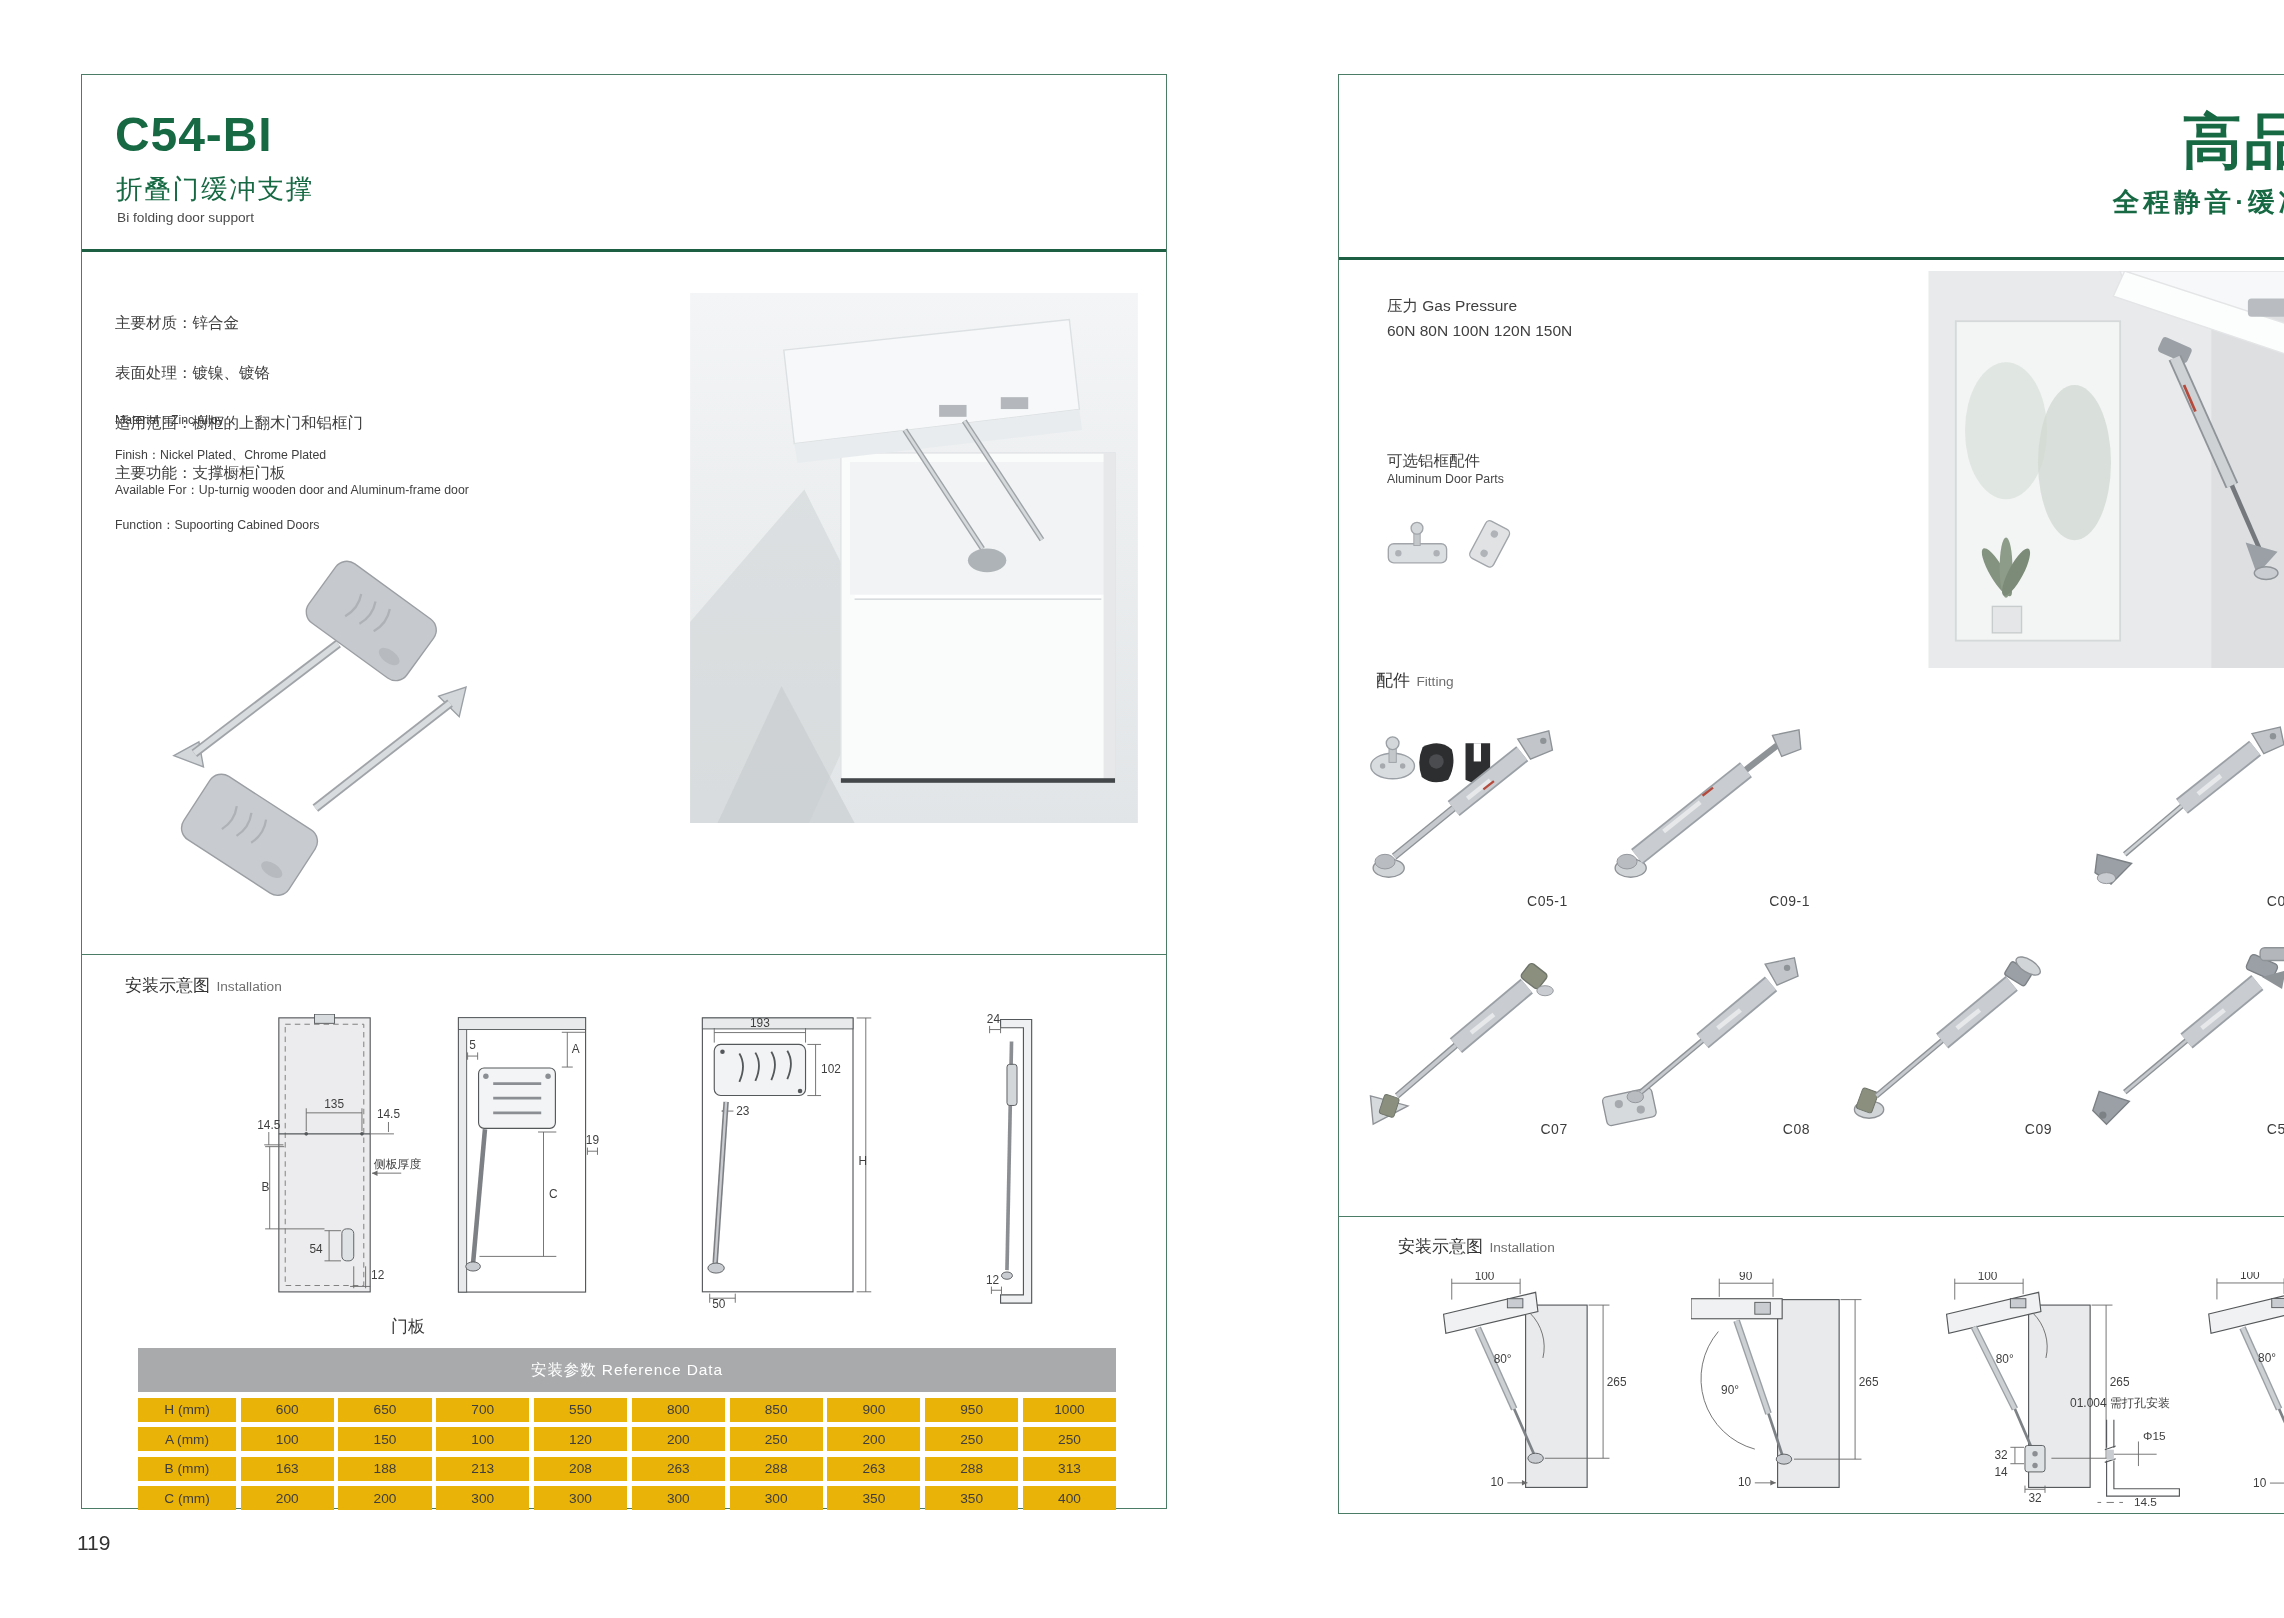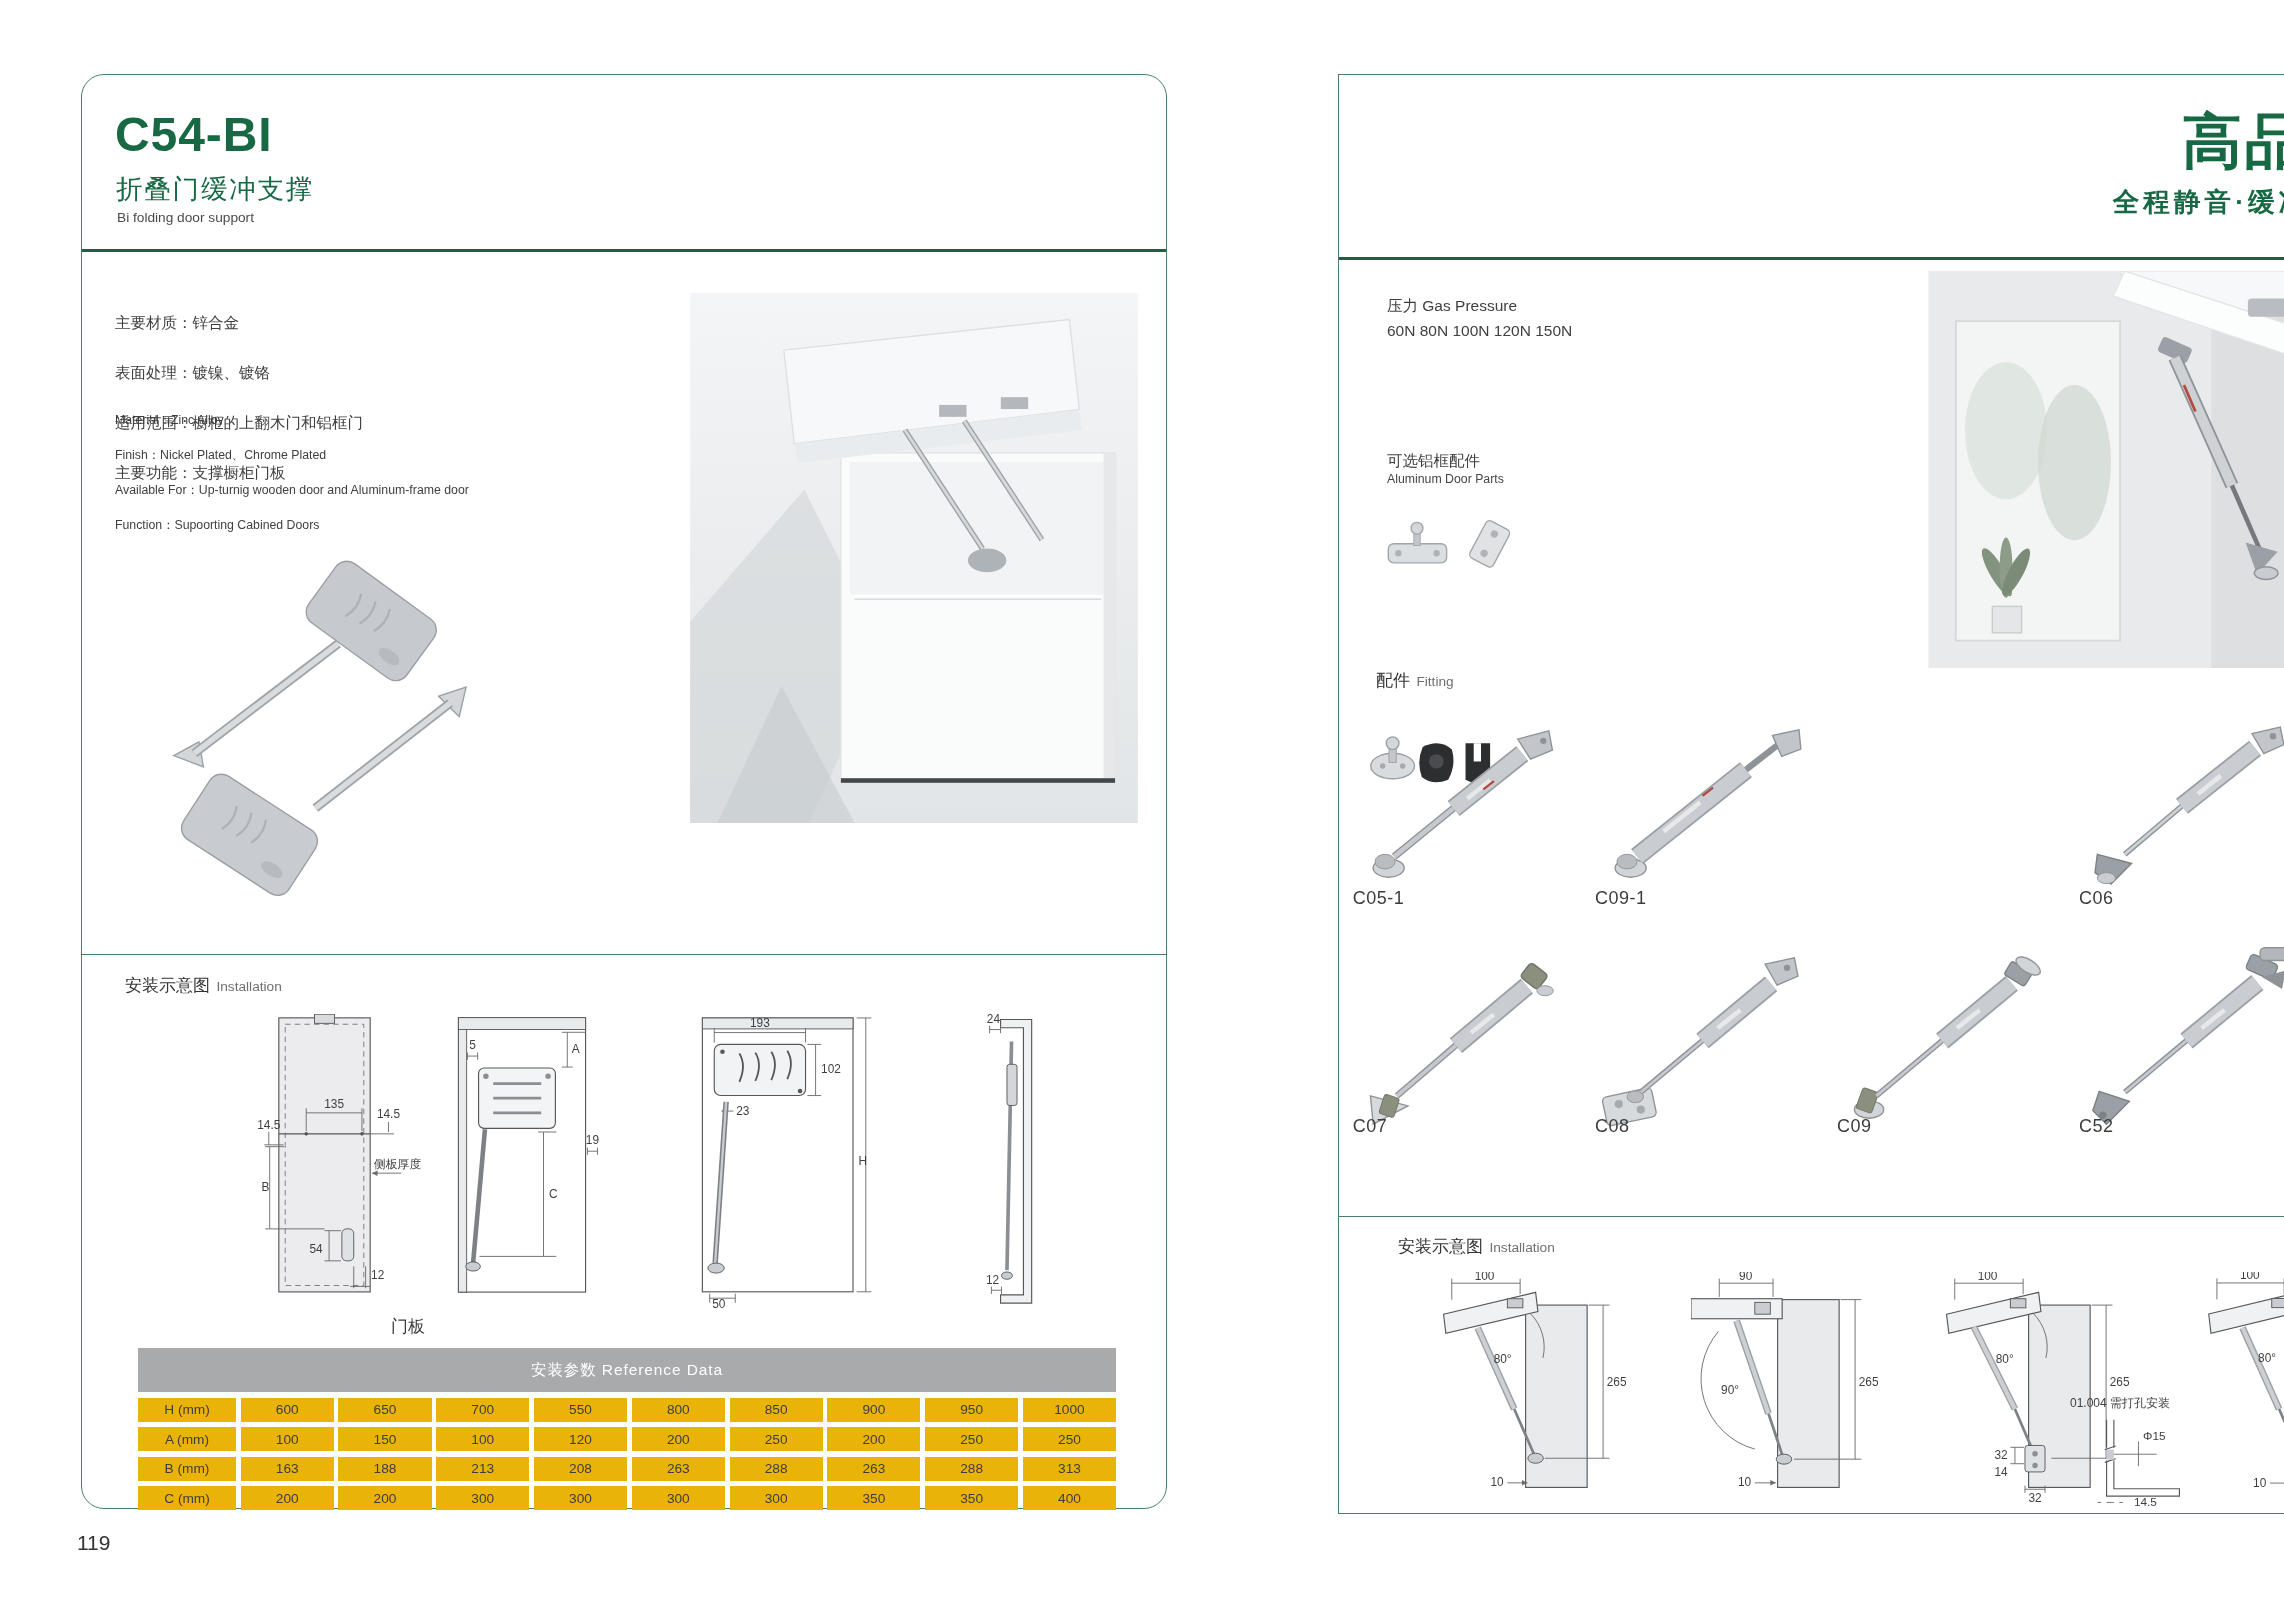--- a/index.html
+++ b/index.html
@@ -1,19 +1,19 @@
 <!DOCTYPE html>
 <html style="font-size:7.3px"><head>
 <meta charset="utf-8">
 <style>
   html,body{margin:0;padding:0;background:#ffffff;}
   body{width:2482px;height:1618px;position:relative;font-family:"Liberation Sans",sans-serif;color:#3f3f3f;overflow:hidden;}
   .abs{position:absolute;}
   .page{position:absolute;border:1.4px solid #4b7d66;background:#ffffff;}
-  #page-left{left:81px;top:74px;width:1084px;height:1433px;border-radius:23px;}
+  #page-left{left:81px;top:74px;width:1084px;height:1433px;}
   #page-right{left:1338px;top:74px;width:1058px;height:1438px;}
   .divider-strong{position:absolute;left:0;width:100%;height:2.7px;background:#1d5f43;}
   .divider-thin{position:absolute;left:0;width:100%;height:1.4px;background:#4b7d66;}
   .green{color:#176944;}
   .lp-title{font-size:48px;font-weight:700;letter-spacing:0.9px;}
   .lp-sub-cn{font-size:26.5px;font-weight:400;letter-spacing:1.8px;}
   .lp-sub-en{font-size:13.7px;color:#4a4a4a;}
   .spec-cn{font-size:15.5px;line-height:25px;white-space:pre-line;}
   .spec-en{font-size:12.3px;line-height:17.4px;white-space:pre-line;}
   .sec-label-cn{font-size:17px;color:#333;}
@@ -25,21 +25,21 @@
   .pagenum{font-size:21px;color:#333;}
   
   .reftable{position:absolute;left:56px;top:1273px;width:978px;}
   .thead{height:44px;background:#a8aaac;color:#ffffff;font-size:15.5px;display:flex;align-items:center;justify-content:center;letter-spacing:0.9px;}
   .trow{display:flex;margin-top:5.5px;height:24px;gap:4.6px;}
   .cell{background:#eab308;display:flex;align-items:center;justify-content:center;font-size:13.7px;color:#3e3e3e;}
   .tlabel{width:98px;flex:none;}
   .tcell{flex:1;}
   
   .product{position:absolute;width:215px;height:192px;}
-  .plabel{position:absolute;left:0;bottom:0;width:100%;text-align:left;font-size:18px;color:#3c3c3c;letter-spacing:0.5px;}
+  .plabel{position:absolute;left:0;bottom:0;width:100%;text-align:right;font-size:14px;color:#3c3c3c;letter-spacing:0.5px;}
   .dimfont{font-size:26px;fill:#3f3f3f;}
   .dline{stroke:#6a6a6a;stroke-width:2;}
   .draw{stroke:#55585a;stroke-width:2.5;fill:none;}
   .panelfill{fill:#ececee;stroke:#55585a;stroke-width:2.5;}
   svg text{font-family:"Liberation Sans",sans-serif;}
 </style>
 </head>
 <body>
 
 <div id="page-left" class="page">

